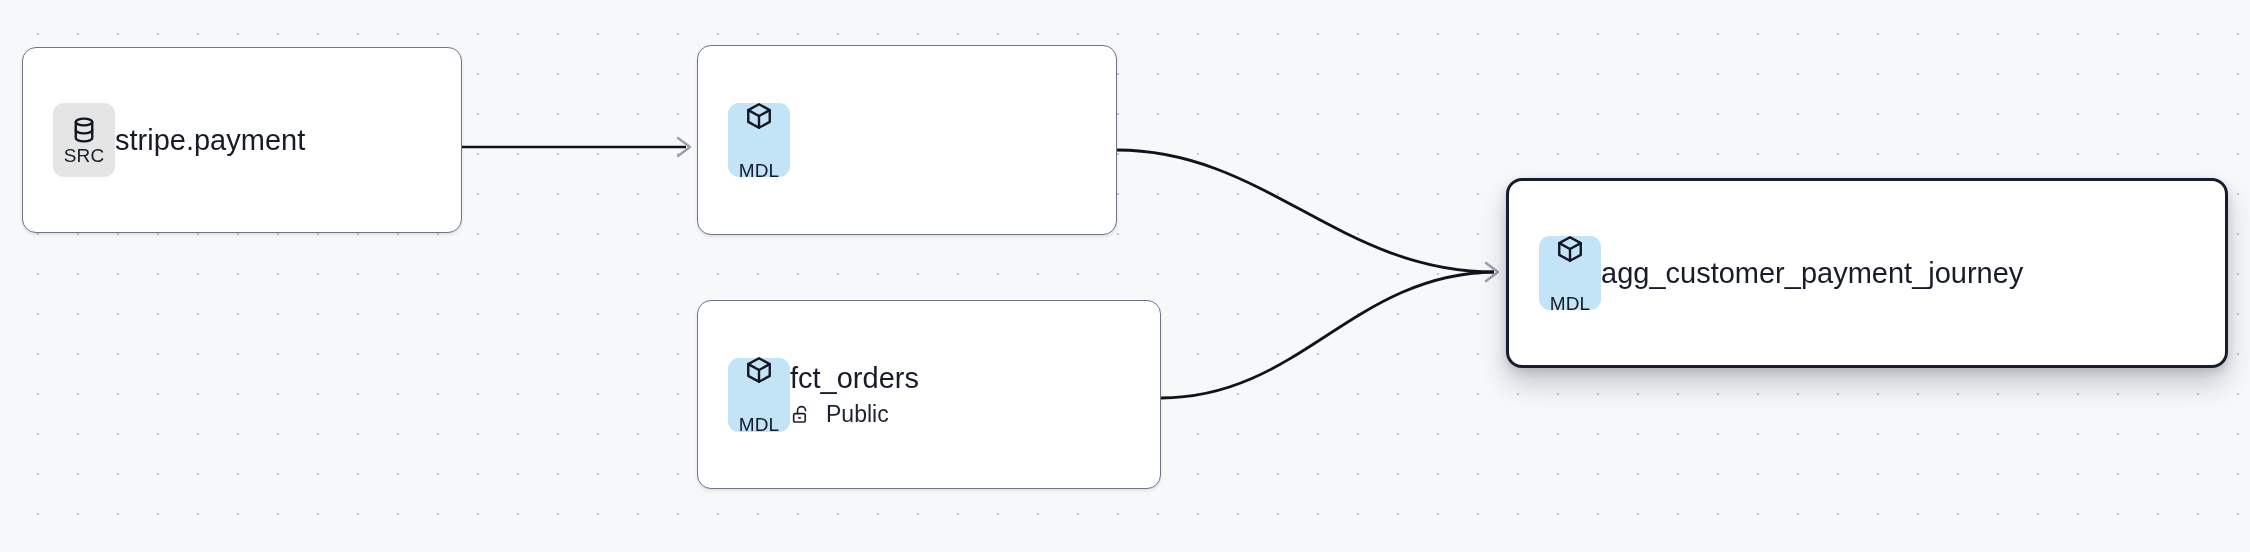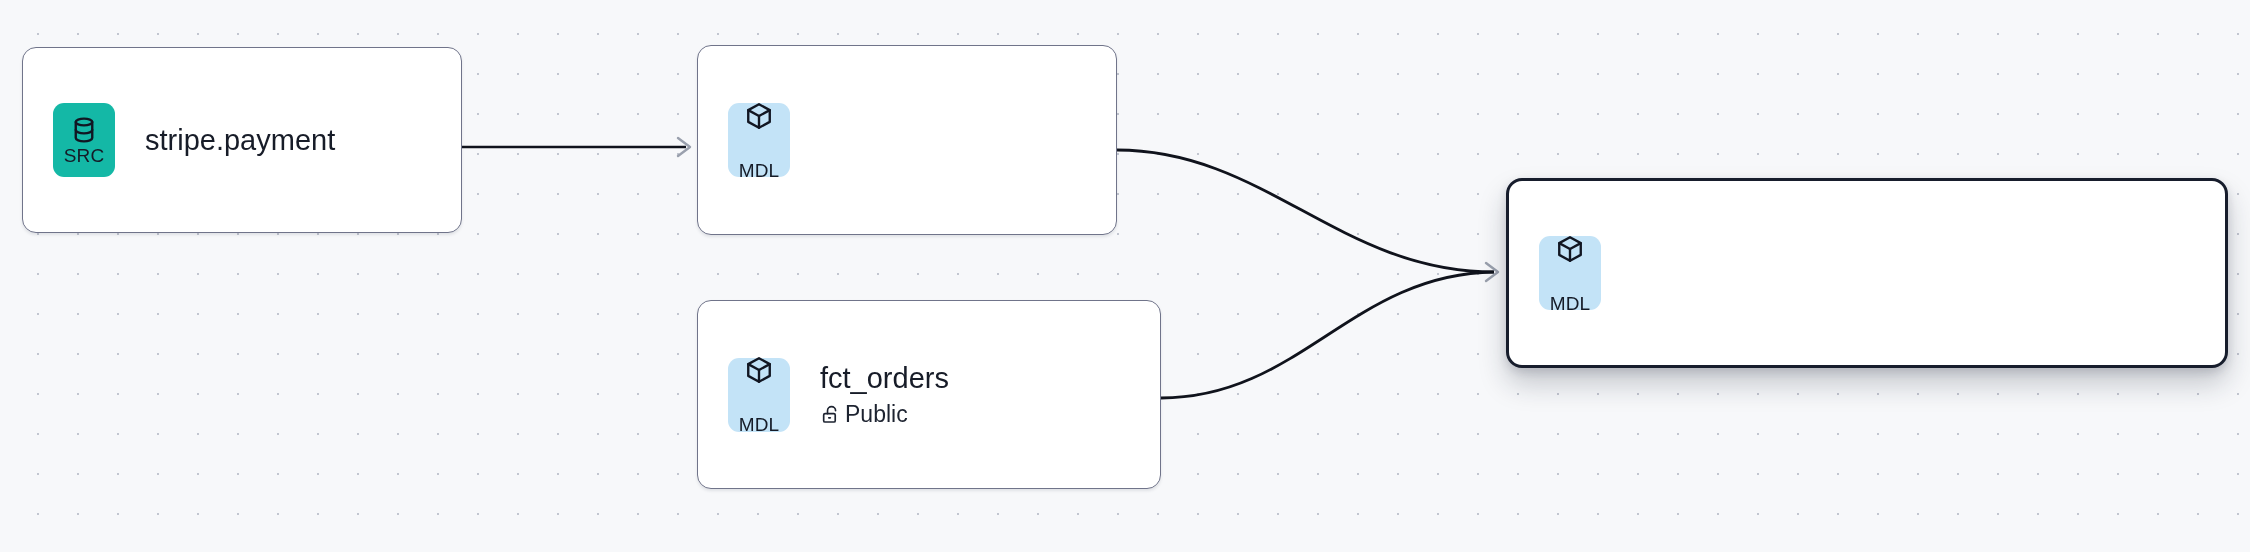--- a/index.html
+++ b/index.html
@@ -51,49 +51,48 @@
     flex: 0 0 auto;
     width: 62px;
     height: 74px;
     border-radius: 11px;
     display: flex;
     flex-direction: column;
     align-items: center;
     justify-content: center;
     gap: 1px;
   }
-  .badge.src { background: #14b8a6; }
+  .badge.src { background: #e5e5e5; }
   .badge.mdl { background: #c3e3f7; gap: 30px; }
   .badge svg { display: block; }
   .badge-text {
     font-size: 19px;
     line-height: 19px;
     color: #151b27;
     letter-spacing: 0.2px;
     font-family: "Liberation Sans", sans-serif;
   }
 
   .node-text {
-    margin-left: 30px;
     display: flex;
     flex-direction: column;
     justify-content: center;
     gap: 6px;
   }
   .node-title {
     font-size: 29px;
     line-height: 33px;
     color: #171c28;
     white-space: nowrap;
     font-family: "Liberation Sans", sans-serif;
   }
   .node-sub {
     display: flex;
     align-items: center;
-    gap: 4px;
+    gap: 15px;
     font-size: 23px;
     line-height: 26px;
     color: #1d2330;
   }
   .node-sub svg { display: block; flex: 0 0 auto; }
 
   
   #node-stripe-payment      { left: 22px;   top: 47px;  width: 440px; height: 186px; }
   #node-stg-payments        { left: 697px;  top: 45px;  width: 420px; height: 190px; }
   #node-fct-orders          { left: 697px;  top: 300px; width: 464px; height: 189px; }
@@ -175,15 +174,18 @@
     <div class="badge mdl">
       <span>
         <svg width="30" height="30" viewBox="0 0 24 24" fill="none" stroke="#111622" stroke-width="1.9" stroke-linecap="round" stroke-linejoin="round">
           <path d="M12 2.6 L20.6 7.3 L12 12 L3.4 7.3 Z"></path>
           <path d="M3.4 7.3 V16.7 L12 21.4 V12"></path>
           <path d="M20.6 7.3 V16.7 L12 21.4"></path>
         </svg>
       </span>
       <span class="badge-text">MDL</span>
     </div>
+    <div class="node-text">
+      <div class="node-title">agg_customer_payment_journey</div>
+    </div>
   </div>
 
 </div>
 
 </body></html>

